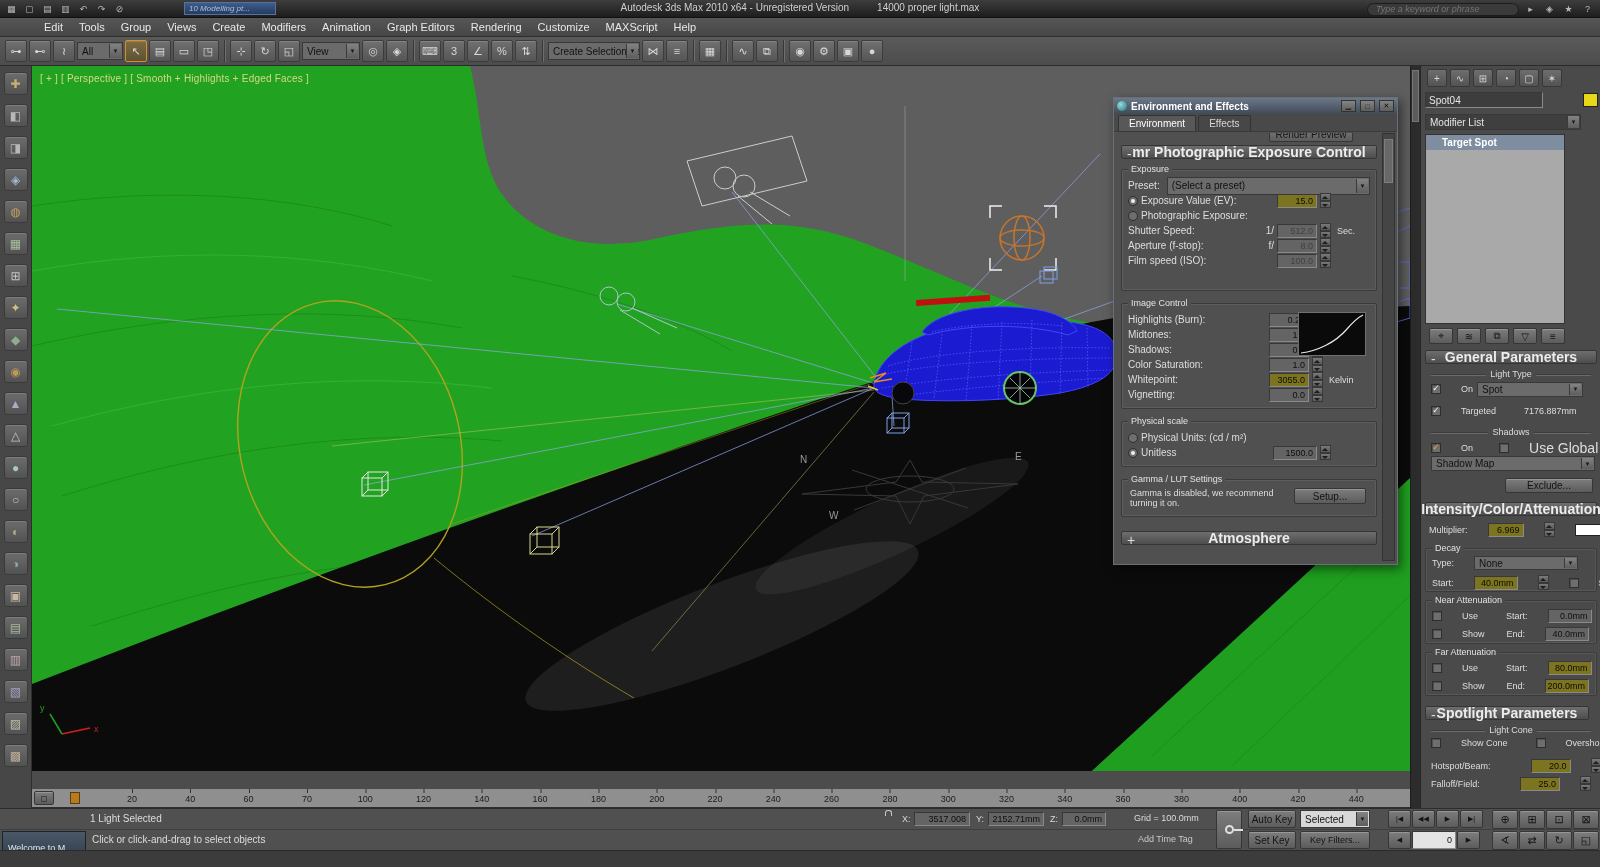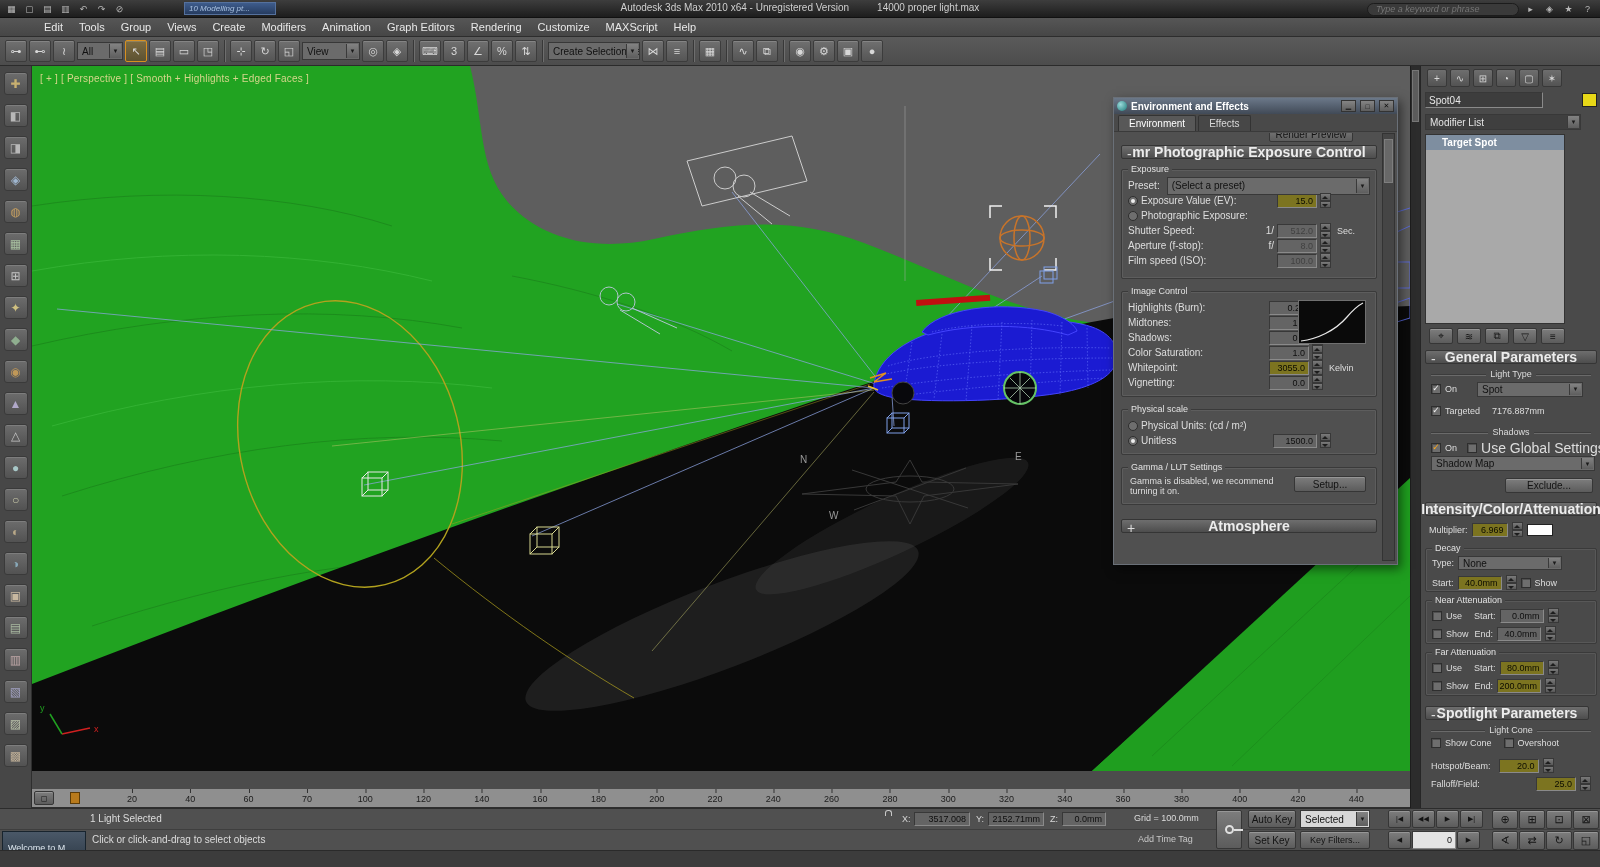--- a/index.html
+++ b/index.html
@@ -101,21 +101,21 @@
 
   
   #cmd-panel{left:1420px;top:66px;width:180px;height:742px;background:#4a4a4a;border-left:1px solid #262626;}
   #panel-tabs{position:absolute;left:6px;top:3px;display:flex;gap:3px;}
   .ptab{width:20px;height:18px;border:1px solid #383838;border-radius:2px;background:linear-gradient(#6e6e6e,#535353);color:#d8d8d8;
         font-size:10px;display:flex;align-items:center;justify-content:center;}
   #stack-list{position:absolute;left:4px;top:68px;width:140px;height:190px;background:#a9a9a9;border:1px solid #333;}
   #stack-sel{height:15px;background:#7e8ea0;color:#fff;font-size:10px;font-weight:bold;display:flex;align-items:center;padding-left:16px;}
   #stack-buttons{position:absolute;left:8px;top:262px;display:flex;gap:4px;}
   .stkbtn{width:24px;height:16px;}
-  .prow{position:absolute;display:flex;align-items:center;gap:4px;font-size:9px;color:#dedede;white-space:nowrap;}
+  .prow{position:absolute;display:flex;align-items:center;gap:20px;font-size:9px;color:#dedede;white-space:nowrap;}
   .swatch{width:26px;height:12px;background:#fff;border:1px solid #222;flex:none;}
   .swatch.yellow{width:15px;height:14px;background:#e8d818;}
 
   
   #timeslider{left:32px;top:771px;width:1192px;height:18px;background:#585858;border-top:1px solid #333;border-bottom:1px solid #333;margin-top:36px;}
   #ts-thumb{position:absolute;left:18px;top:2px;width:110px;height:13px;background:linear-gradient(#8e8e8e,#6e6e6e);border:1px solid #333;
             font-size:9px;color:#101010;display:flex;align-items:center;justify-content:center;}
   .ts-arrow{position:absolute;top:2px;width:14px;height:13px;font-size:7px;}
   #ruler{left:32px;top:789px;width:1378px;height:19px;background:#8f8f8f;border-bottom:1px solid #2e2e2e;overflow:hidden;}
   .tick{position:absolute;top:5px;transform:translateX(-50%);font-size:9px;color:#1c1c1c;}
@@ -402,21 +402,21 @@
       <span class="dtab">Effects</span>
     </div>
 
     <div id="dlg-body">
       <div id="rp-clip">
         <div class="btn" style="width:84px;height:16px;">Render Preview</div>
       </div>
 
       <div class="rollout" style="margin:12px 4px 0;">mr Photographic Exposure Control</div>
 
-      <div class="group g-d" style="margin:10px 4px 0;padding:8px 0 10px;">
+      <div class="group g-d" style="margin:10px 4px 0;padding:8px 0 22px;">
         <span class="glabel">Exposure</span>
         <div class="drow">
           <span class="lbl">Preset:</span>
           <span class="combo" style="flex:1;margin-left:4px;">
             <span>(Select a preset)</span>
               <span class="arr">▼</span>
           </span>
         </div>
         <div class="drow">
           <span class="radio on"></span>

